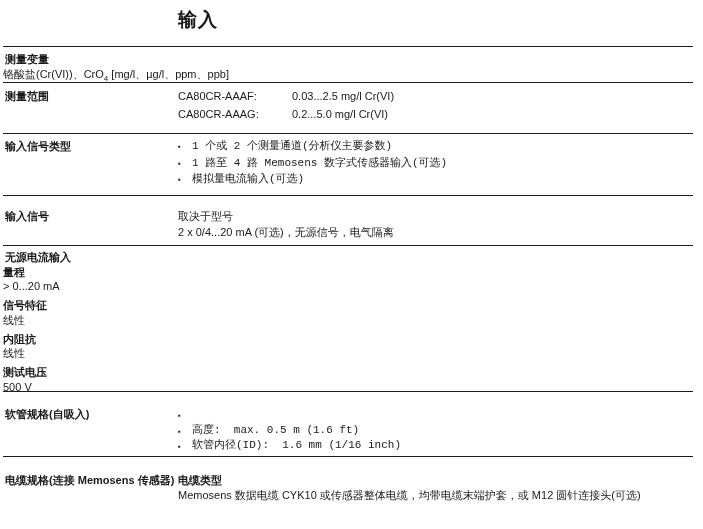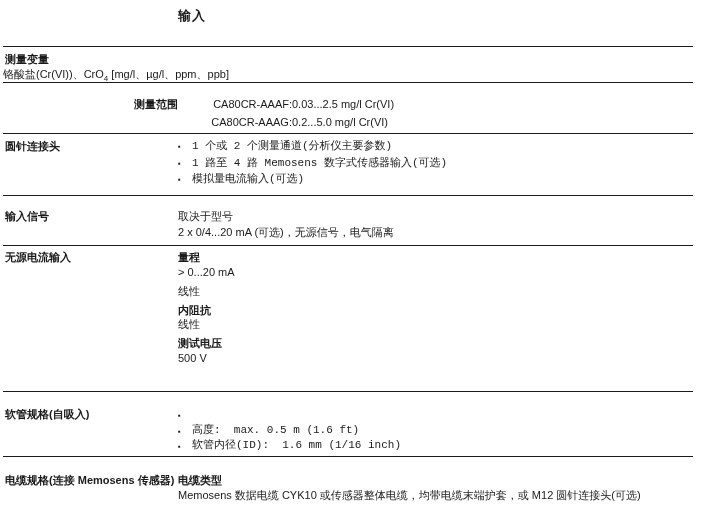--- a/index.html
+++ b/index.html
@@ -7,21 +7,21 @@
   body {
     font-family:"Liberation Sans","DejaVu Sans",sans-serif;
     color:#1a1a1a;
     font-size:11px;
     position:relative;
     overflow:hidden;
   }
   .page-title {
     position:absolute;
     left:178px; top:7px;
-    font-size:13px;
+    font-size:19px;
     font-weight:700;
     letter-spacing:1px;
   }
   .sheet {
     position:absolute;
     left:3px; top:46px;
     width:690px;
   }
   .row {
     display:flex;
@@ -29,24 +29,24 @@
   }
   .label {
     width:175px;
     flex-shrink:0;
     padding-left:2px;
     font-weight:700;
     white-space:pre-wrap;
   }
   .content { flex:1; padding-right:6px; }
   .r1 { height:36px; padding-top:5px; line-height:15px;flex-direction:column; }
-  .r2 { height:51px; padding-top:12px; line-height:18px;text-align:right; }
+  .r2 { height:51px; padding-top:4px; line-height:18px; }
   .r3 { height:62px; padding-top:4px; line-height:16.5px; }
   .r4 { height:50px; padding-top:12px; line-height:16px; }
-  .r5 { height:146px; padding-top:4px; line-height:14.5px; }
+  .r5 { height:146px; padding-top:4px; line-height:14.5px;flex-direction:column; }
   .r6 { height:65px; padding-top:15px; line-height:15.5px; }
   .r7 { height:89px; padding-top:16px; line-height:15px; }
   .line, .gval { white-space:pre-wrap; }
   .ghead { font-weight:700; white-space:pre-wrap; }
   .group { margin-bottom:4.5px; }
   .bullet { display:flex; }
   .bullet-mark {
     width:14px;
     flex-shrink:0;
     font-size:8px;
@@ -80,21 +80,21 @@
         <span class="mr-range">0.03...2.5 mg/l Cr(VI)</span>
       </div>
       <div class="mr-line">
         <span class="mr-model">CA80CR-AAAG:</span>
         <span class="mr-range">0.2...5.0 mg/l Cr(VI)</span>
       </div>
     </div>
   </div>
 
   <div class="row r3">
-    <div class="label">圆针连接头</div>
+    <div class="label">输入信号类型</div>
     <div class="content">
       <div class="bullet">
         <span class="bullet-mark">▪</span>
         <span class="bullet-text">1 个或 2 个测量通道(分析仪主要参数)</span>
       </div>
       <div class="bullet">
         <span class="bullet-mark">▪</span>
         <span class="bullet-text">1 路至 4 路 Memosens 数字式传感器输入(可选)</span>
       </div>
       <div class="bullet">
@@ -113,20 +113,21 @@
   </div>
 
   <div class="row r5">
     <div class="label">无源电流输入</div>
     <div class="content">
       <div class="group">
         <div class="ghead">量程</div>
         <div class="gval">&gt; 0...20 mA</div>
       </div>
       <div class="group">
+        <div class="ghead">信号特征</div>
         <div class="gval">线性</div>
       </div>
       <div class="group">
         <div class="ghead">内阻抗</div>
         <div class="gval">线性</div>
       </div>
       <div class="group">
         <div class="ghead">测试电压</div>
         <div class="gval">500 V</div>
       </div>

